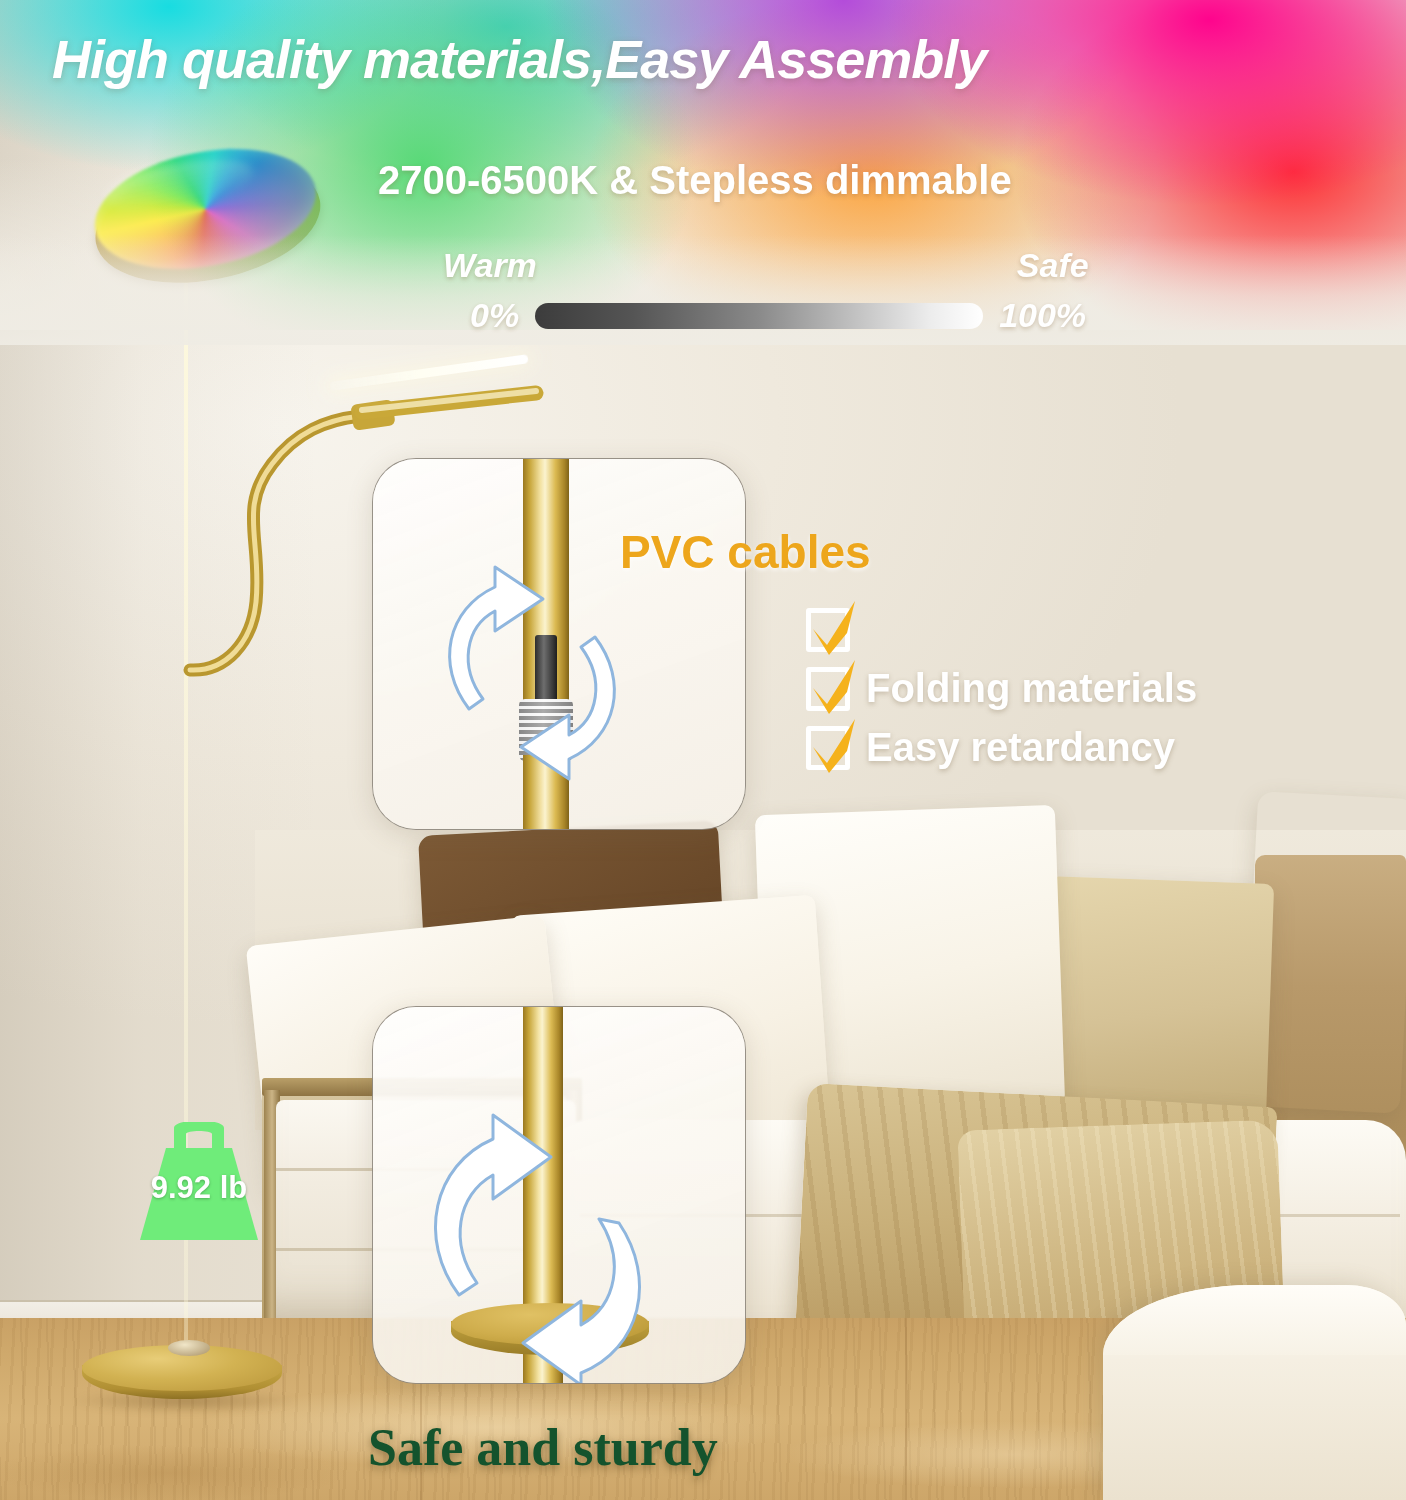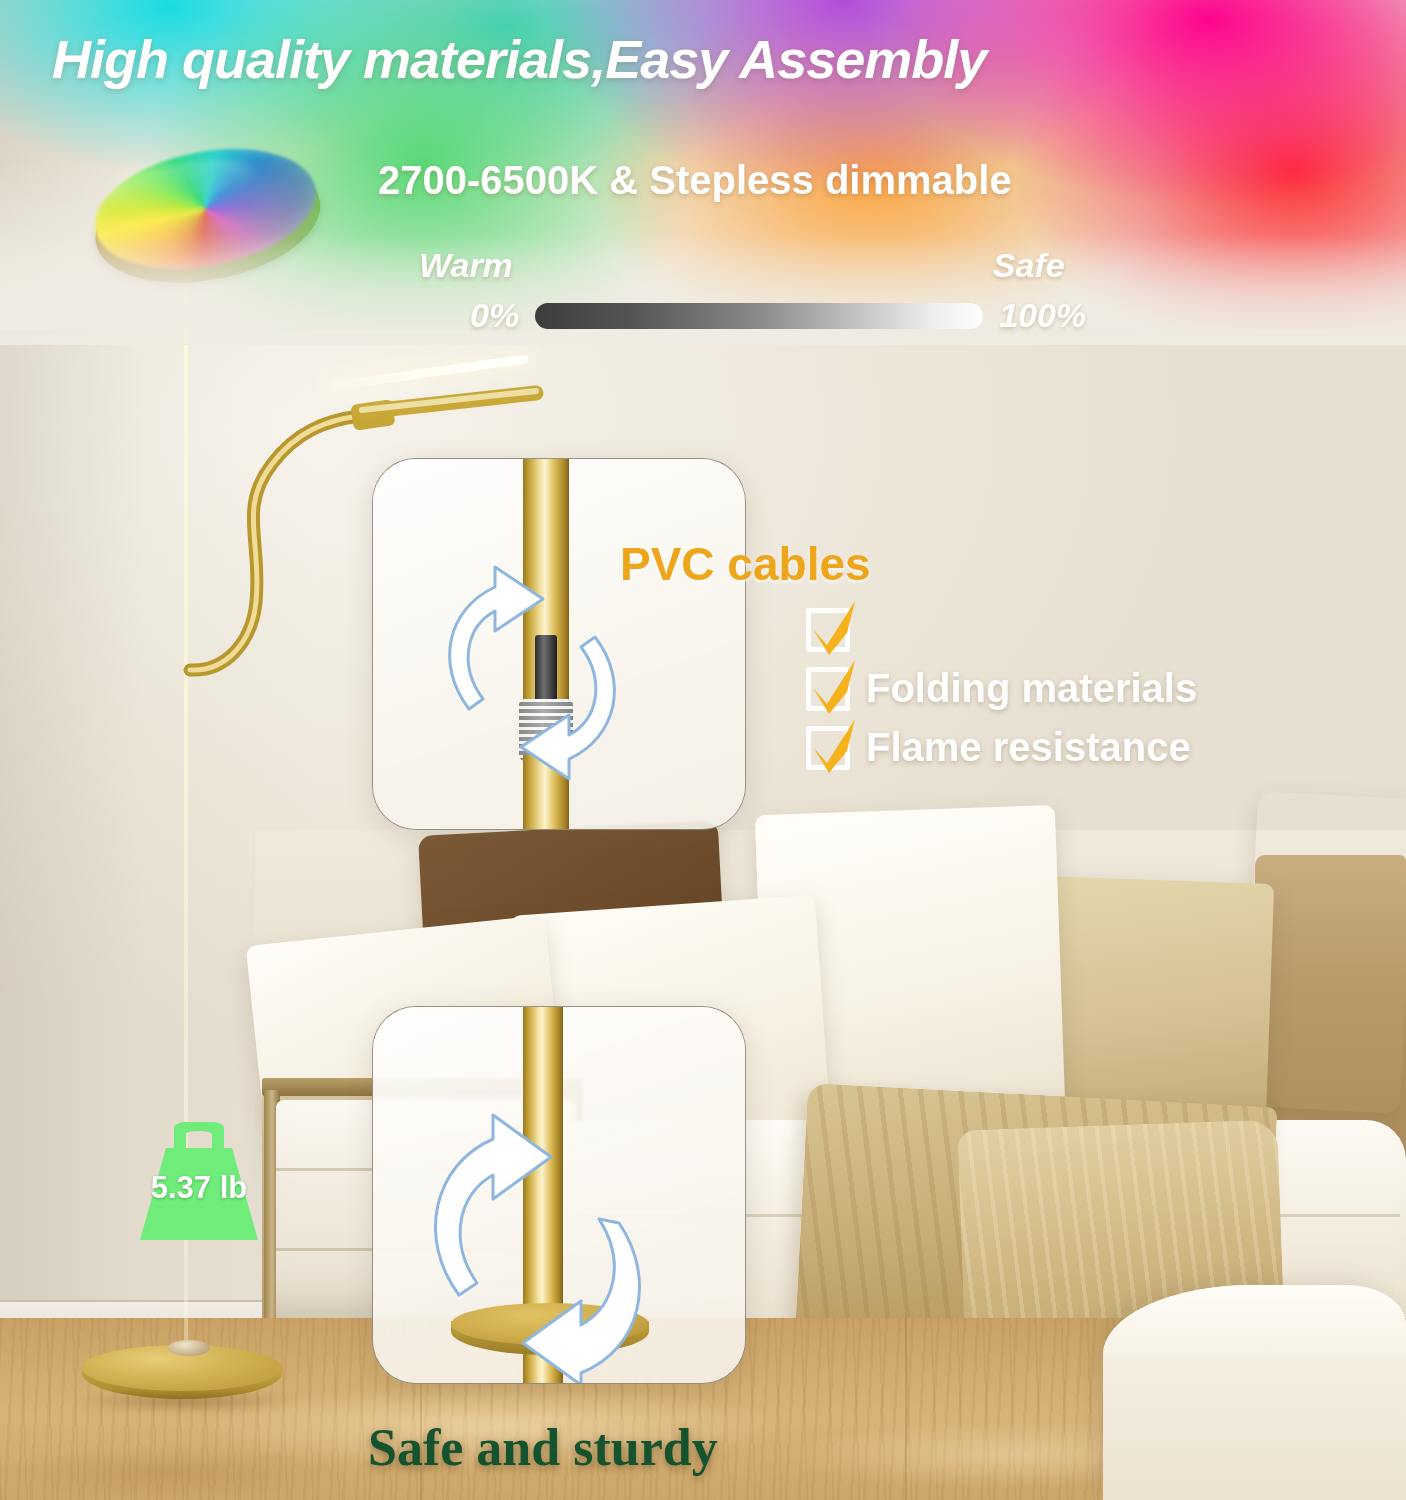--- a/index.html
+++ b/index.html
@@ -287,21 +287,21 @@
   }
 
   .subline {
     position:absolute; left:378px; top:158px;
     font-size:40px; font-weight:bold; 
     color:#ffffff; white-space:nowrap;
     text-shadow:0 2px 5px rgba(130,95,60,.32);
   }
 
   .slider-row { position:absolute; display:flex; align-items:center; gap:16px; }
-  .slider-row.ct  { left:419px; top:246px; }
+  .slider-row.ct  { left:443px; top:246px; }
   .slider-row.dim { left:470px; top:296px; }
   .slider-label {
     font-size:34px; font-weight:bold; font-style:italic; color:#ffffff;
     text-shadow:0 2px 4px rgba(130,100,60,.32);
     white-space:nowrap;
   }
   .slider-bar { width:448px; height:26px; border-radius:14px; }
   .slider-bar.ct {
     background:linear-gradient(90deg,#f6a71c 0%, #f9b534 28%, #fbd municipal 0%, #fcd98d 58%, #fdeec9 80%, #ffffff 100%);
   }
@@ -361,21 +361,20 @@
     background:linear-gradient(160deg, rgba(255,255,255,.72) 0%, rgba(250,247,240,.55) 45%, rgba(240,234,222,.58) 100%);
   }
   .arrows { position:absolute; inset:0; }
   .arrows svg { display:block; overflow:visible; }
 
   .pvc-title {
     position:absolute; left:620px; top:525px;
     font-size:46px; font-weight:bold; color:#eda61c;
     text-shadow:0 2px 4px rgba(255,255,255,.75);
     white-space:nowrap;
-    margin-top:12px;
   }
 
   .checklist { position:absolute; left:806px; top:608px; }
   .check-item { display:flex; align-items:center; gap:16px; margin-bottom:14px; }
   .check-box {
     position:relative;
     width:44px; height:44px;
     border:5px solid #ffffff;
     border-radius:3px;
     flex:0 0 auto;
@@ -482,21 +481,21 @@
     <div class="lamp-base-side"></div>
     <div class="lamp-base-top"></div>
   </div>
   <div class="lamp-base-ferrule"></div>
 
   <div class="weight-badge">
     <svg width="146" height="126" viewBox="0 0 146 126">
       <path d="M48 6 C 48 -4, 98 -4, 98 6 L 98 30 L 86 30 L 86 12 C 86 8, 60 8, 60 12 L 60 30 L 48 30 Z" fill="#6fec7a"></path>
       <path d="M40 26 L 106 26 L 132 118 L 14 118 Z" fill="#6fec7a"></path>
     </svg>
-    <div class="weight-text">5.37 lb</div>
+    <div class="weight-text">9.92 lb</div>
   </div>
 
   <div class="banner"></div>
   <div class="banner-fade"></div>
 
   <div class="headline">High quality materials,Easy Assembly</div>
   <div class="subline">2700-6500K &amp; Stepless dimmable</div>
 
   <div class="slider-row ct">
     <div class="slider-label">Warm</div>
@@ -543,21 +542,21 @@
         </svg>
       </div>
       <div class="check-text">Folding materials</div>
     </div>
     <div class="check-item">
       <div class="check-box">
         <svg width="60" height="62" viewBox="0 0 60 62">
           <path d="M8 30 L 22 46 L 50 2 L 42 34 L 24 56 Z" fill="#f5b21c"></path>
         </svg>
       </div>
-      <div class="check-text">Flame resistance</div>
+      <div class="check-text">Easy retardancy</div>
     </div>
   </div>
 
   <div class="zoom-card bottom">
     <div class="card-bg-blur"></div>
     <div class="card-inner">
       <div class="card-pole lower"></div>
       <div class="card-base-disc">
         <div class="card-base-side"></div>
         <div class="card-base-top"></div>

